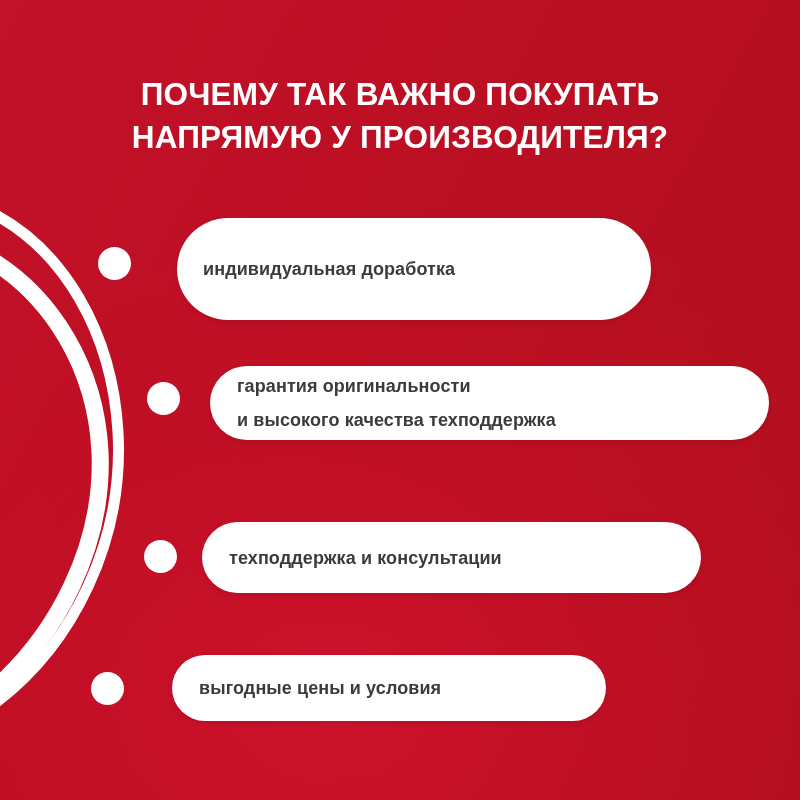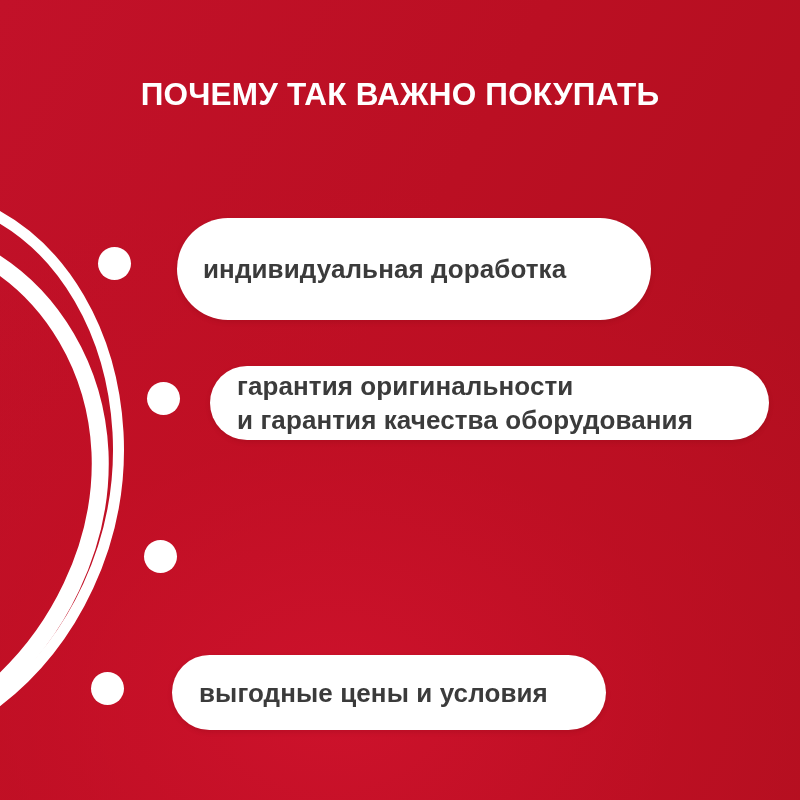--- a/index.html
+++ b/index.html
@@ -67,32 +67,32 @@
     position: absolute;
     background: #FFFFFF;
     border-radius: 999px;
     display: flex;
     align-items: center;
     box-sizing: border-box;
     box-shadow: 0 2px 5px rgba(90,0,10,0.16);
   }
   .pill .pill-text {
     color: #3B3B3B;
-    font-size: 26px;
+    font-size: 18px;
     font-weight: bold;
     line-height: 34px;
     letter-spacing: 0.1px;
   }
   .pill .pill-text .pline { display: block; white-space: nowrap; }
 
   
   #pill-1 { left: 177px; top: 218px;  width: 474px; height: 102px; padding-left: 26px; }
   #pill-2 { left: 210px; top: 366px;  width: 559px; height: 74px; padding-left: 27px; }
   #pill-3 { left: 202px; top: 522px;  width: 499px; height: 71px;  padding-left: 27px; }
-  #pill-4 { left: 172px; top: 655px;  width: 434px; height: 75px;  padding-left: 27px; }
+  #pill-4 { left: 172px; top: 655px;  width: 434px; height: 66px;  padding-left: 27px; }
   #pill-3 .pill-text, #pill-4 .pill-text { line-height: 26px; }
 
   #dot-1 { left: 98px;  top: 247px; width: 33px; height: 33px; }
   #dot-2 { left: 147px; top: 382px; width: 33px; height: 33px; }
   #dot-3 { left: 144px; top: 540px; width: 33px; height: 33px; }
   #dot-4 { left: 91px;  top: 672px; width: 33px; height: 33px; }
 </style>
 </head>
 <body>
 
@@ -102,40 +102,46 @@
 
   <svg id="decor-arcs" viewBox="0 0 800 800" xmlns="http://www.w3.org/2000/svg" aria-hidden="true">
 
     <path d="M -6 214 C 62 250, 112 330, 118 432 C 124 540, 74 644, -6 704" fill="none" stroke="#FFFFFF" stroke-width="11" stroke-linecap="butt"></path>
 
     <path d="M -12 258 C 52 296, 96 368, 100 452 C 104 544, 58 638, -14 696" fill="none" stroke="#FFFFFF" stroke-width="17" stroke-linecap="butt"></path>
   </svg>
 
   <h1 id="title">
     <span class="tline">ПОЧЕМУ ТАК ВАЖНО ПОКУПАТЬ</span>
+    <span class="tline">НАПРЯМУЮ У ПРОИЗВОДИТЕЛЯ?</span>
   </h1>
 
   <span class="bullet-dot" id="dot-1"></span>
   <span class="bullet-dot" id="dot-2"></span>
   <span class="bullet-dot" id="dot-3"></span>
   <span class="bullet-dot" id="dot-4"></span>
 
   <div class="pill" id="pill-1">
     <div class="pill-text">
       <span class="pline">индивидуальная доработка</span>
     </div>
   </div>
 
   <div class="pill" id="pill-2">
     <div class="pill-text">
       <span class="pline">гарантия оригинальности</span>
-      <span class="pline">и гарантия качества оборудования</span>
+      <span class="pline">и высокого качества техподдержка</span>
     </div>
   </div>
 
+  <div class="pill" id="pill-3">
+    <div class="pill-text">
+      <span class="pline">техподдержка и консультации</span>
+    </div>
+  </div>
 
   <div class="pill" id="pill-4">
     <div class="pill-text">
       <span class="pline">выгодные цены и условия</span>
     </div>
   </div>
 
 </div>
 
 </body></html>

